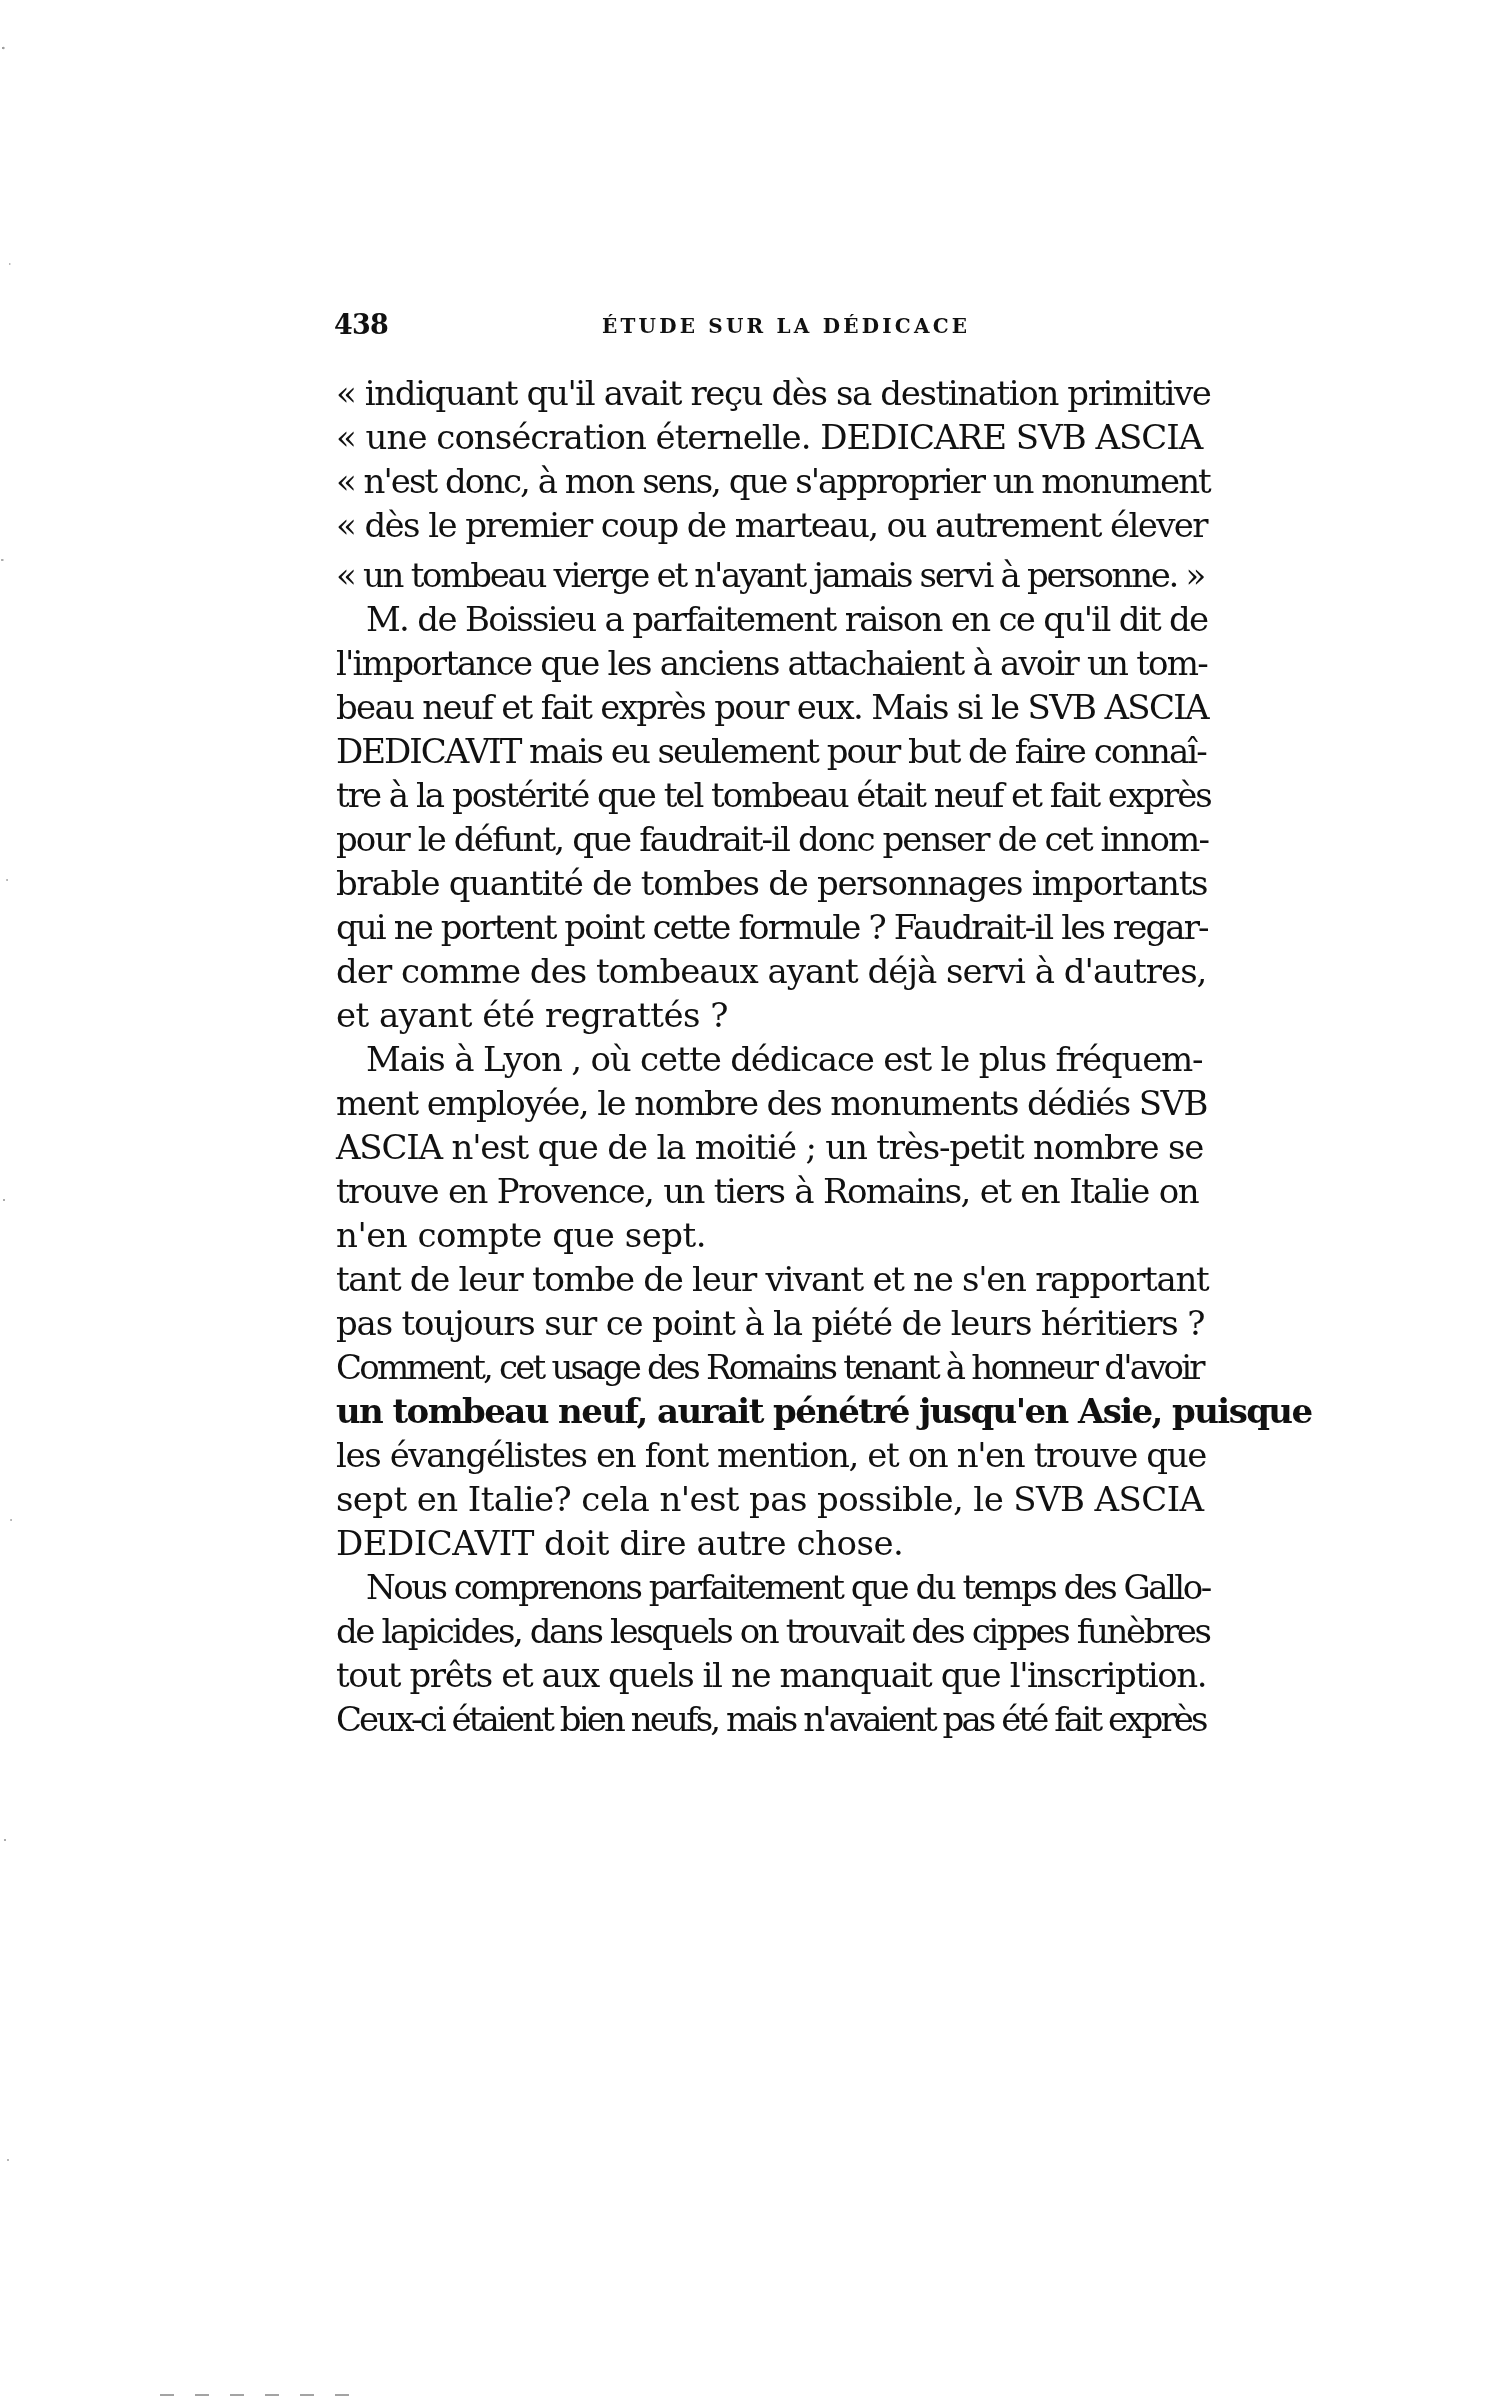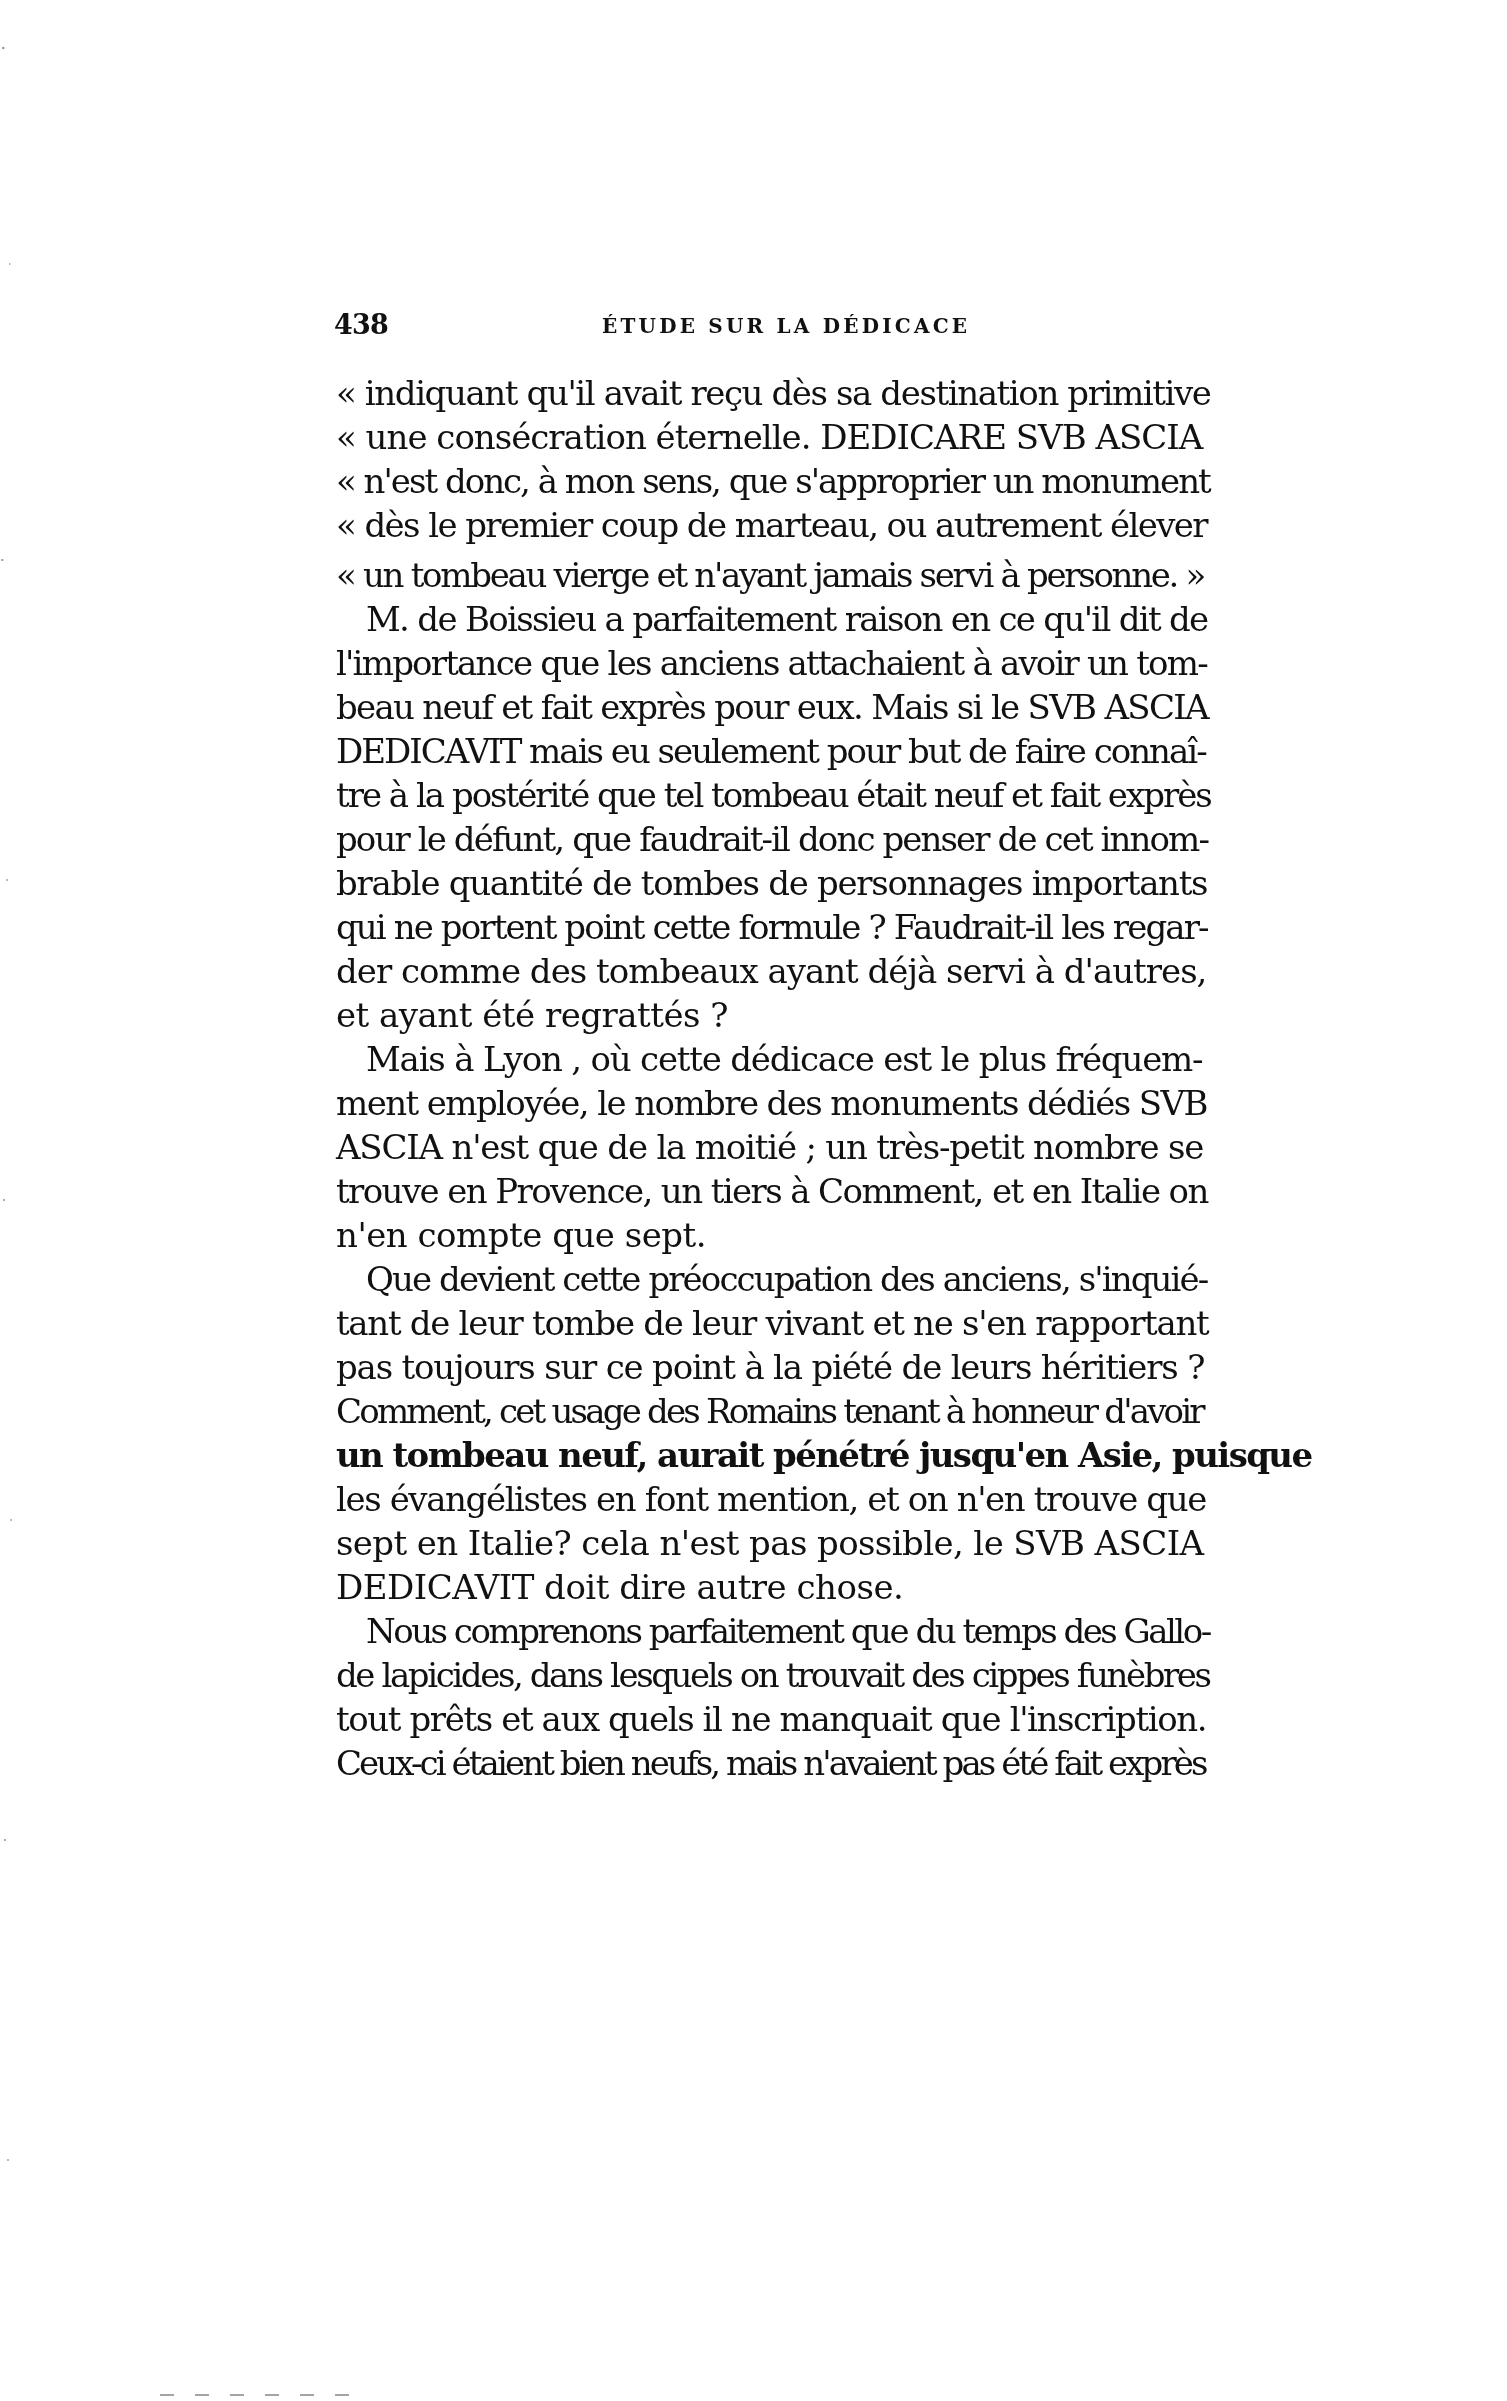--- a/index.html
+++ b/index.html
@@ -139,26 +139,25 @@
       <span class="line" style="letter-spacing: -1.3px;">brable quantité de tombes de personnages importants</span>
       <span class="line" style="letter-spacing: -1.9px;">qui ne portent point cette formule ? Faudrait-il les regar-</span>
       <span class="line" style="letter-spacing: -1px;">der comme des tombeaux ayant déjà servi à d'autres,</span>
       <span class="line last">et ayant été regrattés ?</span>
     </div>
 
     <div>
       <span class="line indent" style="letter-spacing: -1.2px;">Mais à Lyon , où cette dédicace est le plus fréquem-</span>
       <span class="line" style="letter-spacing: -1.6px;">ment employée, le nombre des monuments dédiés SVB</span>
       <span class="line" style="letter-spacing: -1.2px;">ASCIA n'est que de la moitié ; un très-petit nombre se</span>
-      <span class="line" style="letter-spacing: -1.6px;">trouve en Provence, un tiers à Comment, et en Italie on</span>
+      <span class="line" style="letter-spacing: -1.6px;">trouve en Provence, un tiers à Romains, et en Italie on</span>
       <span class="line last">n'en compte que sept.</span>
     </div>
 
     <div>
-      <span class="line indent" style="letter-spacing: -1.9px;">Que devient cette préoccupation des anciens, s'inquié-</span>
       <span class="line" style="letter-spacing: -1.3px;">tant de leur tombe de leur vivant et ne s'en rapportant</span>
       <span class="line" style="letter-spacing: -1.2px;">pas toujours sur ce point à la piété de leurs héritiers ?</span>
       <span class="line" style="letter-spacing: -2.8px;">Comment, cet usage des Romains tenant à honneur d'avoir</span>
       <span class="line" style="letter-spacing: -1.6px; font-weight: bold;">un tombeau neuf, aurait pénétré jusqu'en Asie, puisque</span>
       <span class="line" style="letter-spacing: -1.4px;">les évangélistes en font mention, et on n'en trouve que</span>
       <span class="line" style="letter-spacing: -0.6px;">sept en Italie? cela n'est pas possible, le SVB ASCIA</span>
       <span class="line last">DEDICAVIT doit dire autre chose.</span>
     </div>
 
     <div>

